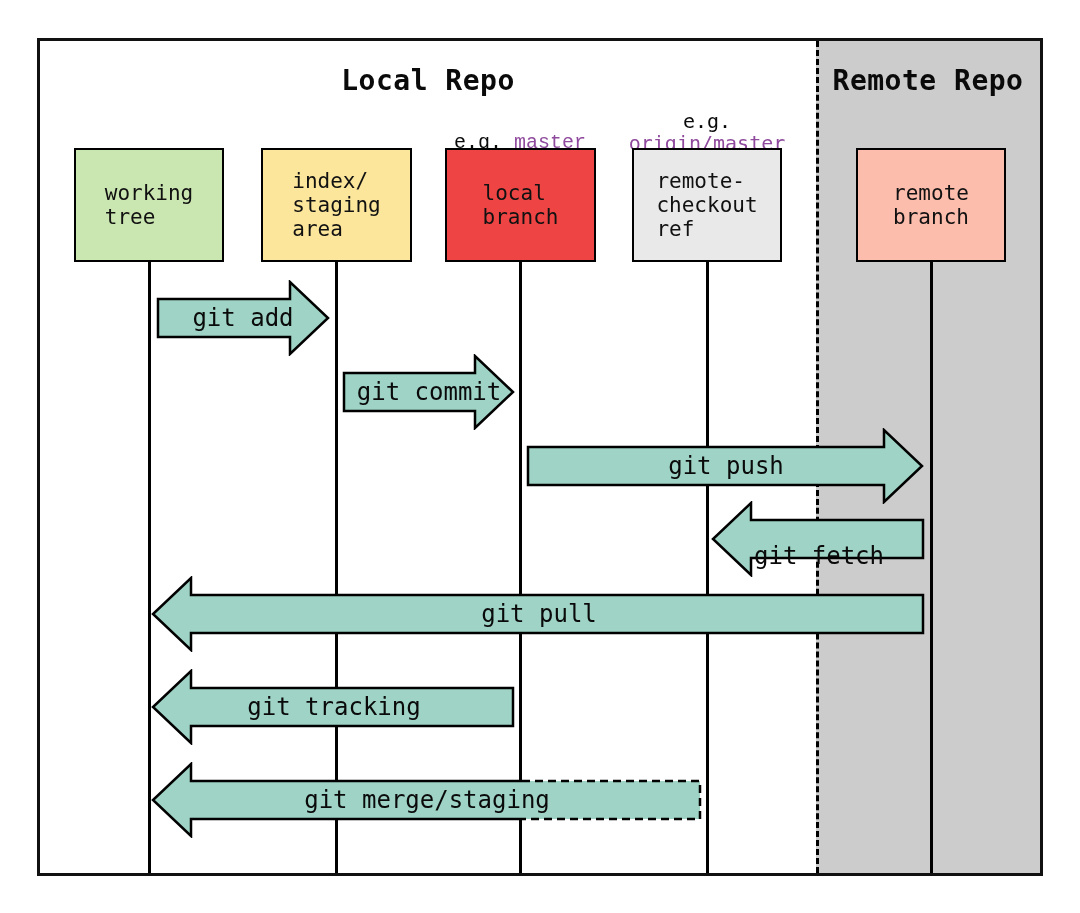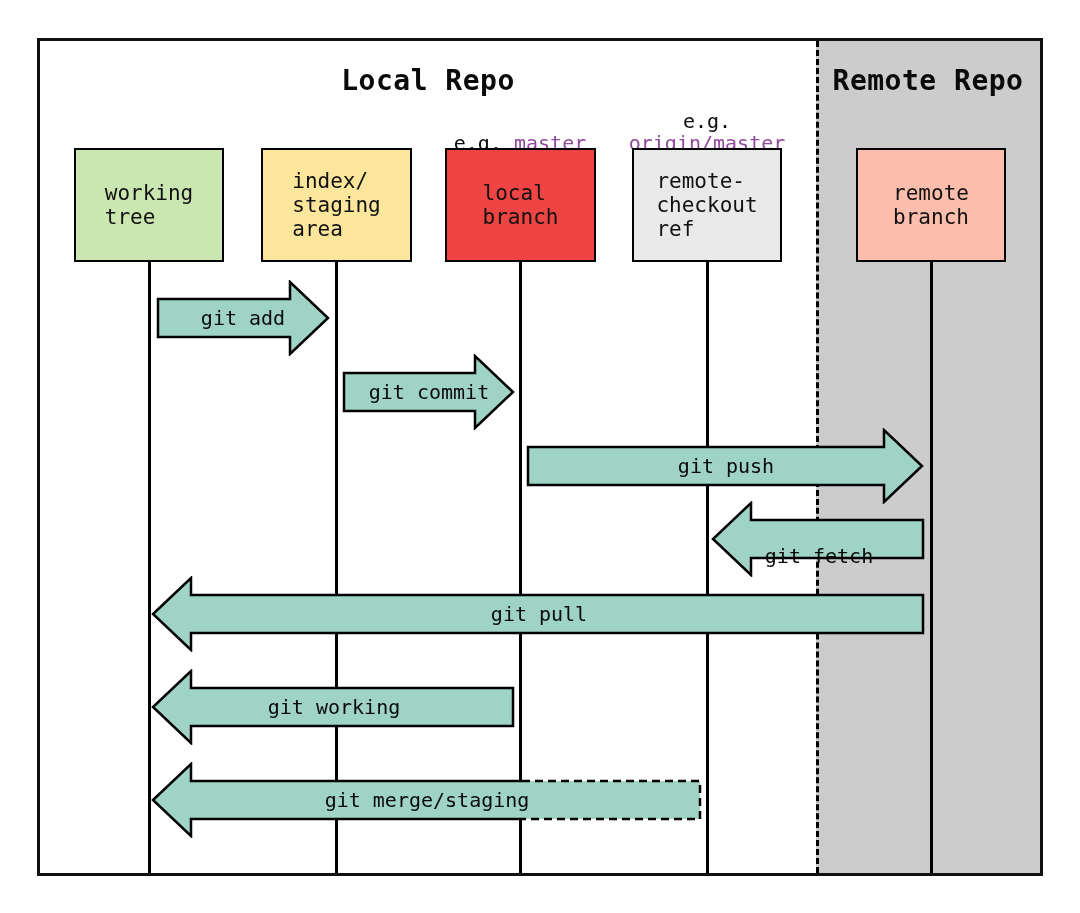--- a/index.html
+++ b/index.html
@@ -17,24 +17,24 @@
   .colbox{top:148px;height:114px;border:2.5px solid #000;box-sizing:border-box;
           display:flex;align-items:center;justify-content:center;text-align:left;
           font-size:21px;line-height:24px;white-space:pre-line;}
   .box-working{left:74px;width:150px;background:#cbe7b1;}
   .box-index{left:261px;width:151px;background:#fbe69c;}
   .box-local{left:445px;width:151px;background:#ef4444;}
   .box-rtref{left:632px;width:150px;background:#e9e9e9;}
   .box-remote{left:856px;width:150px;background:#fdbdad;}
   .example{font-size:20px;line-height:22px;text-align:center;white-space:pre-line;color:#0a0a0a;}
   .example .ex-value{color:#8f4a9d;}
-  .ex-local{left:420px;width:200px;top:110px;}
+  .ex-local{left:420px;width:200px;top:110px;font-family:Liberation Mono, monospace;}
   .ex-rtref{left:607px;width:200px;top:88px;}
   .ex-block{display:block;}
-  .arrow-label{font-size:20px;line-height:22px;text-align:center;color:#0a0a0a;
+  .arrow-label{font-size:24px;line-height:22px;text-align:center;color:#0a0a0a;
                transform:translateX(-50%);white-space:nowrap;}
   svg{display:block;}
 </style>
 </head>
 <body>
 
 <div class="canvas">
 
   <div class="abs frame"></div>
   <div class="abs remote-region"></div>
@@ -83,21 +83,21 @@
     <path d="M2,38 L40,2 L40,19 L549,19 L549,57 L40,57 L40,74 Z" stroke="none" fill="#9ed3c5"></path>
     <path d="M371,19 L40,19 L40,2 L2,38 L40,74 L40,57 L371,57" fill="none" stroke="#000" stroke-width="2.5" stroke-linejoin="miter"></path>
     <path d="M371,19 L549,19 L549,57 L371,57" fill="none" stroke="#000" stroke-width="2.5" stroke-dasharray="8 5"></path>
   </svg>
 
   <div class="abs arrow-label" style="left:243px;top:307px;">git add</div>
   <div class="abs arrow-label" style="left:429px;top:381px;">git commit</div>
   <div class="abs arrow-label" style="left:726px;top:455px;">git push</div>
   <div class="abs arrow-label" style="left:819px;top:528px;margin-top:17px;">git fetch</div>
   <div class="abs arrow-label" style="left:539px;top:603px;">git pull</div>
-  <div class="abs arrow-label" style="left:334px;top:696px;">git working</div>
+  <div class="abs arrow-label" style="left:334px;top:696px;">git tracking</div>
   <div class="abs arrow-label" style="left:427px;top:789px;">git merge/staging</div>
 
   <div class="abs colbox box-working">working
 tree</div>
   <div class="abs colbox box-index">index/
 staging
 area</div>
   <div class="abs colbox box-local">local
 branch</div>
   <div class="abs colbox box-rtref">remote-

